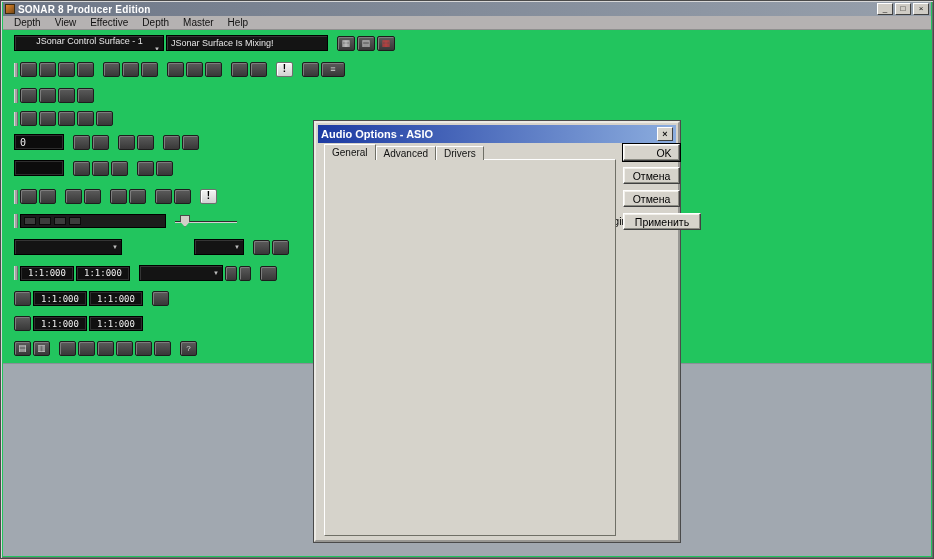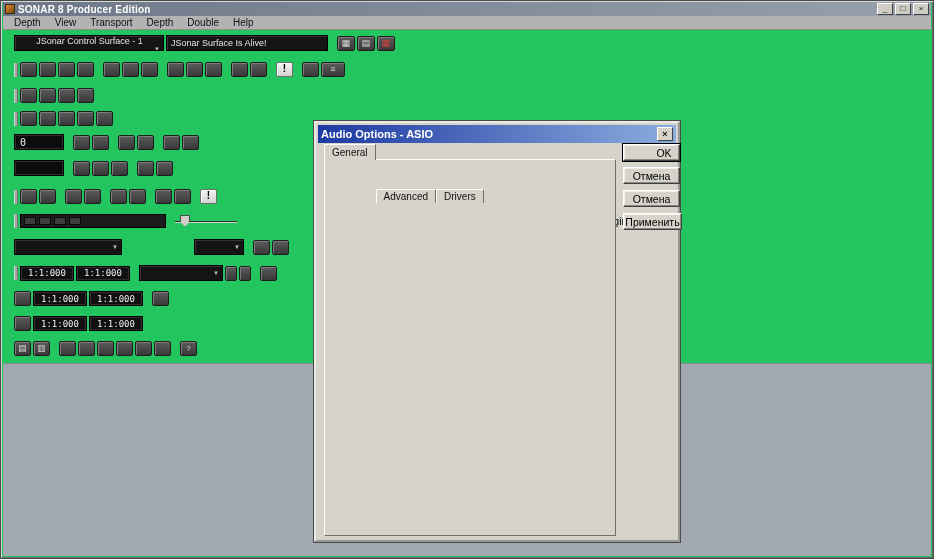--- a/index.html
+++ b/index.html
@@ -52,21 +52,21 @@
   .dialog { position:absolute; left:313px; top:120px; width:366px; height:421px; background:#d6d3cb;
     border:2px outset #eceae4; box-shadow:0 0 0 1px #4a4a4a; z-index:10; }
   .dlg-titlebar { position:absolute; left:2px; top:2px; right:2px; height:18px;
     background:linear-gradient(90deg,#1c3aa2,#8cadde); display:flex; align-items:center; padding:0 3px; }
   .dlg-title { color:#fff; font-size:11px; font-weight:bold; }
   .dlg-close { margin-left:auto; width:16px; height:14px; background:#d6d3cb; border:1px solid; border-color:#fff #404040 #404040 #fff;
     font-size:9px; line-height:12px; text-align:center; font-weight:bold; color:#111; }
 
   .tabs { position:absolute; left:8px; top:23px; display:flex; z-index:3; }
   .tab { height:14px; padding:0 7px; font-size:10px; background:#d6d3cb; border:1px solid #6f6f66;
-    border-bottom:none; border-top-color:#fff; border-left-color:#fff; display:flex; align-items:center; color:#111;margin-top:43px; }
+    border-bottom:none; border-top-color:#fff; border-left-color:#fff; display:flex; align-items:center; color:#111; }
   .tab.active { height:16px; margin-top:-2px; position:relative; z-index:4; }
   .tab-panel { position:absolute; left:8px; top:36px; width:292px; height:377px; background:#d6d3cb;
     border:1px solid; border-color:#fff #6f6f66 #6f6f66 #fff; z-index:2; }
 
   .lbl { position:absolute; font-size:10.5px; color:#000; white-space:nowrap; }
   .combo95 { position:absolute; height:18px; background:#fff; border:1px solid; border-color:#808080 #fff #fff #808080;
     box-shadow:inset 1px 1px 0 #404040; display:flex; align-items:stretch; }
   .combo95 .cval { flex:1; font-size:10px; padding:2px 3px 0 3px; white-space:nowrap; overflow:hidden; color:#000; }
   .combo95 .cbtn { width:15px; margin:1px; background:#d6d3cb; border:1px solid; border-color:#fff #404040 #404040 #fff;
     display:flex; align-items:center; justify-content:center; font-size:6px; color:#111; }
@@ -103,33 +103,33 @@
     <span class="winbtns">
       <span class="winbtn">_</span>
       <span class="winbtn">□</span>
       <span class="winbtn">×</span>
     </span>
   </div>
 
   <div class="menubar">
     <span class="menu-item">Depth</span>
     <span class="menu-item">View</span>
-    <span class="menu-item">Transport</span>
+    <span class="menu-item">Effective</span>
     <span class="menu-item">Depth</span>
-    <span class="menu-item">Double</span>
+    <span class="menu-item">Master</span>
     <span class="menu-item">Help</span>
   </div>
 
   <div class="row" style="left:13px; top:34px;">
     <div class="dcombo" style="width:150px;flex-direction:column;">
       <span>JSonar Control Surface - 1</span>
       <span class="arr">▼</span>
     </div>
     <div class="dtext" style="width:162px;">
-      <span>JSonar Surface Is Alive!</span>
+      <span>JSonar Surface Is Mixing!</span>
     </div>
     <span class="sep"></span>
     <div class="tbtn w18"><span class="g">▦</span></div>
     <div class="tbtn w18"><span class="g">▤</span></div>
     <div class="tbtn w18"><span class="g" style="color:#d04040;">▦</span></div>
   </div>
 
   <div class="row" style="left:13px; top:61px;">
     <span class="grip"></span>
     <div class="tbtn"></div>
@@ -364,16 +364,16 @@
     <span class="lbl small-note" style="left:67px; top:252px;">Fast</span>
     <span class="lbl small-note" style="left:183px; top:252px;">Safe</span>
 
     <span class="lbl muted" style="left:17px; top:266px;">Effective latency at 44kHz/stereo: 5.8 msec</span>
 
     <div class="btn95" style="left:13px; top:281px; width:70px; height:17px;">ASIO Panel...</div>
 
     <div class="btn95 default" style="left:307px; top:21px; width:57px; height:17px;">OK</div>
     <div class="btn95" style="left:307px; top:44px; width:57px; height:17px;">Отмена</div>
     <div class="btn95" style="left:307px; top:67px; width:57px; height:17px;">Отмена</div>
-    <div class="btn95" style="left:307px; top:90px; width:59px; height:17px;text-align:right;">Применить</div>
+    <div class="btn95" style="left:307px; top:90px; width:78px; height:17px;text-align:right;">Применить</div>
   </div>
 
 </div>
 
 </body></html>

